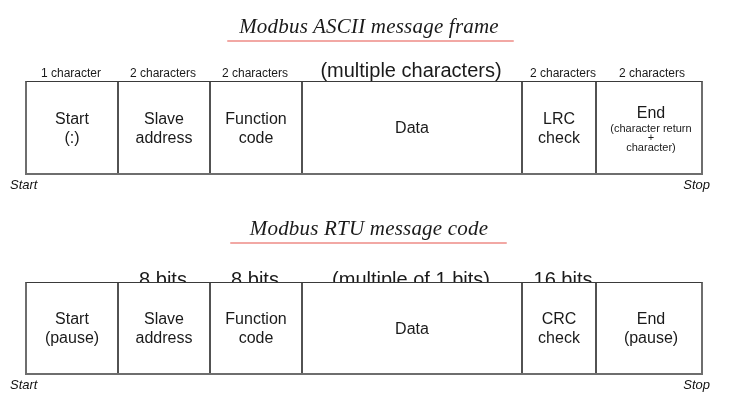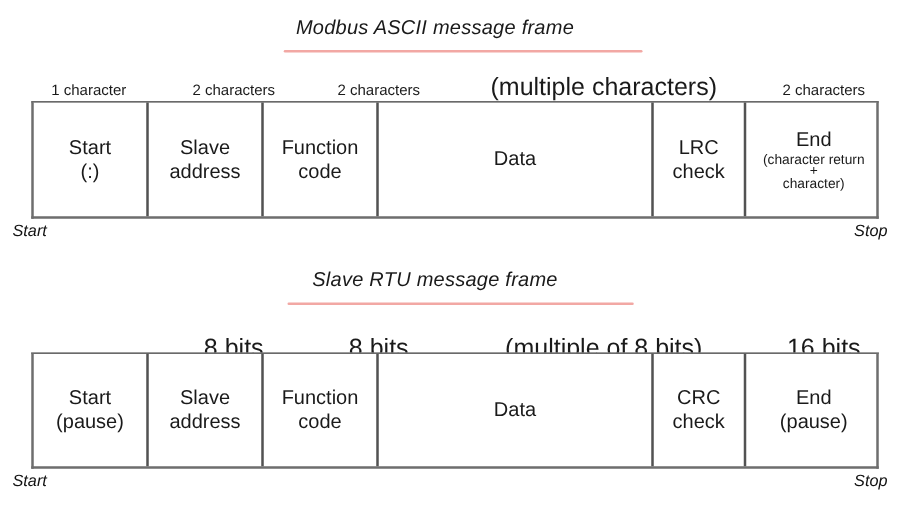--- a/index.html
+++ b/index.html
@@ -1,28 +1,28 @@
 <!DOCTYPE html>
 <html><head>
 <meta charset="utf-8">
 <style>
   html,body{margin:0;padding:0;}
   body{
     width:734px;height:418px;background:#ffffff;position:relative;overflow:hidden;
     font-family:"Liberation Sans", sans-serif;color:#1a1a1a;
   }
-  .title{position:absolute;left:9px;width:678px;text-align:center;
-    font-style:italic;font-size:16px;letter-spacing:.2px;}
+  .title{position:absolute;left:30px;width:678px;text-align:center;
+    font-style:italic;font-size:21px;letter-spacing:.2px;font-family:Liberation Serif, serif;}
   .t1{top:14px}
   .t2{top:216px}
   .underline{position:absolute;height:2px;background:#f2a8a4;border-radius:1px;}
   .u1{left:227px;top:40px;width:287px}
   .u2{left:230px;top:242px;width:277px}
 
-  .headers{position:absolute;left:25px;width:678px;display:flex;align-items:baseline;gap:24px;}
+  .headers{position:absolute;left:25px;width:678px;display:flex;align-items:baseline;}
   .h1{top:59px}
   .h2{top:268px}
   .hc{flex:0 0 auto;text-align:center;white-space:nowrap;}
   .sm{font-size:12px}
   .lg{font-size:20px}
   .hw1{width:92px}.hw2{width:92px}.hw3{width:92px}.hw4{width:220px}.hw5{width:84px}.hw6{width:94px}
 
   .frame{position:absolute;left:25px;width:678px;display:flex;box-sizing:border-box;
     background:#fff;border:2px solid #6e6e6e;border-top:1px solid #3a3a3a;}
   .f1{top:81px;height:94px}
@@ -83,28 +83,28 @@
       <div>End</div>
       <div class="sub">(character return</div>
       <div class="sub plus">+</div>
       <div class="sub">character)</div>
     </div>
   </div>
 
   <div class="marker start1">Start</div>
   <div class="marker stop1">Stop</div>
 
-  <div class="title t2">Slave RTU message frame</div>
+  <div class="title t2">Modbus RTU message code</div>
   <div class="underline u2"></div>
 
   <div class="headers h2">
     <span class="hc hw1 lg"></span>
     <span class="hc hw2 lg">8 bits</span>
     <span class="hc hw3 lg">8 bits</span>
-    <span class="hc hw4 lg">(multiple of 8 bits)</span>
+    <span class="hc hw4 lg">(multiple of 1 bits)</span>
     <span class="hc hw5 lg">16 bits</span>
     <span class="hc hw6 lg"></span>
   </div>
 
   <div class="frame f2">
     <div class="cell w1">
       <div>Start</div>
       <div class="it">(pause)</div>
     </div>
     <div class="cell w2">

